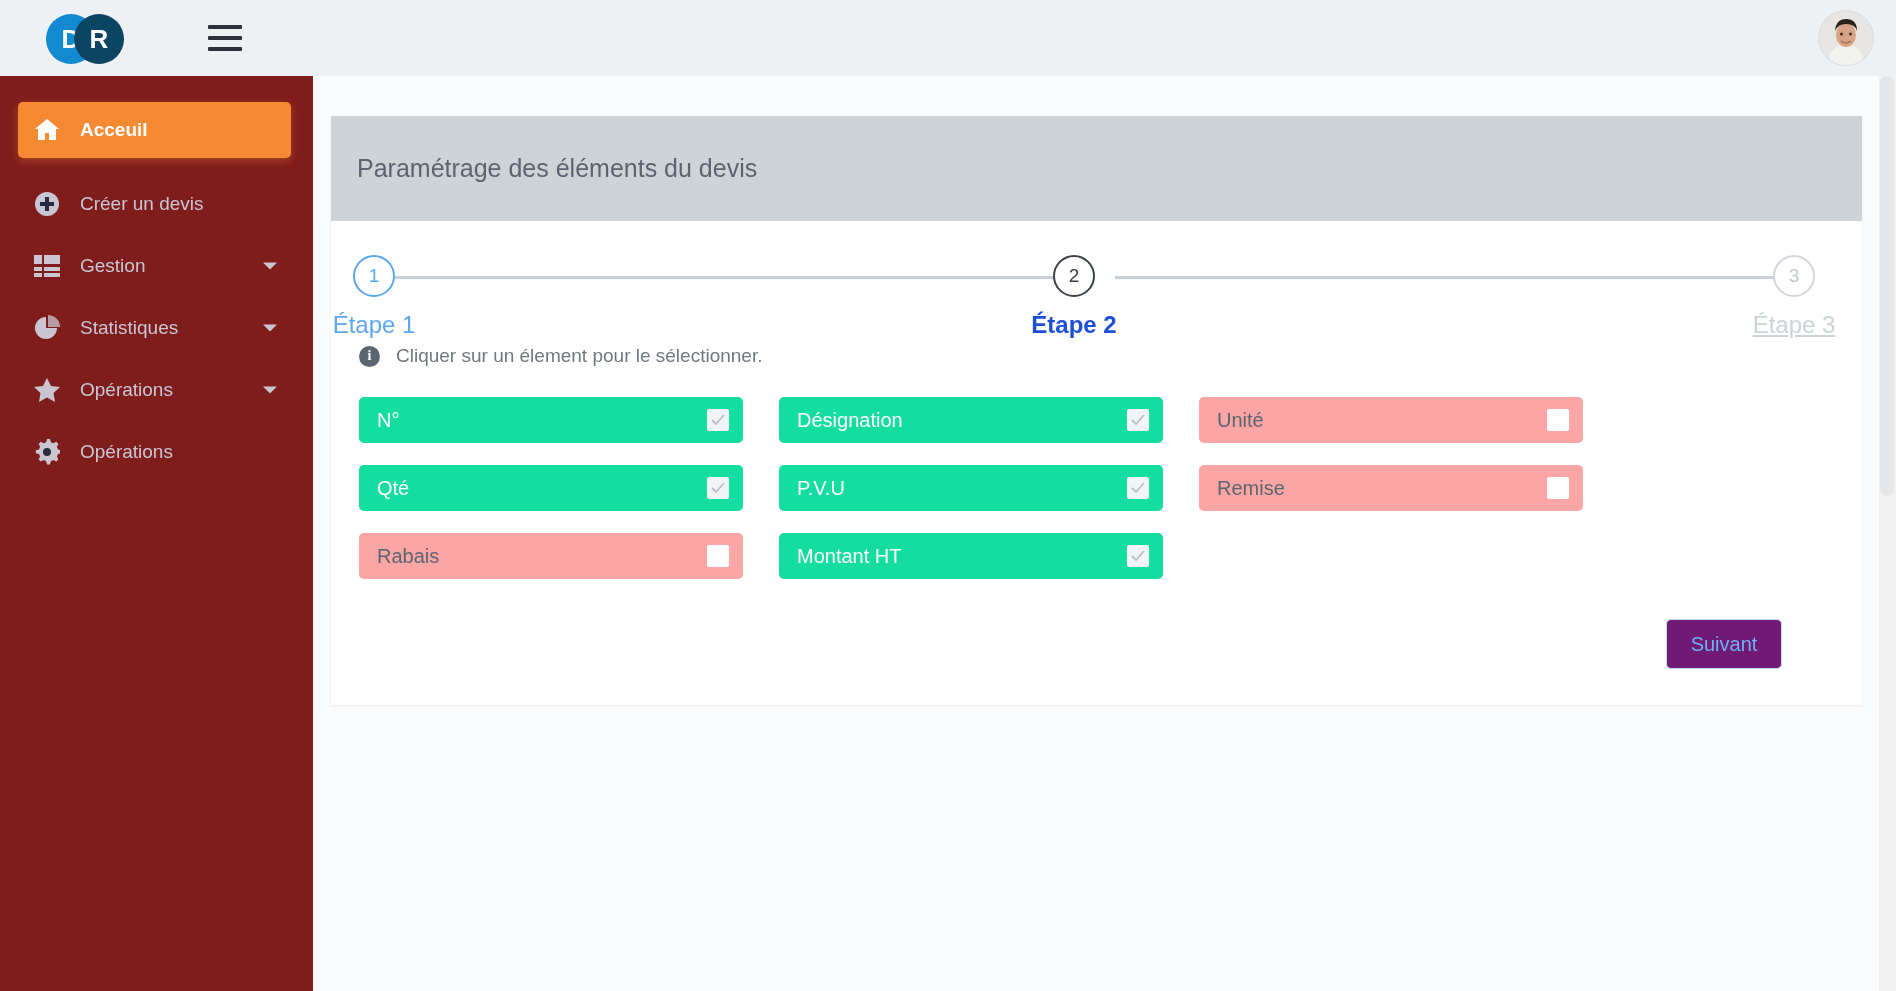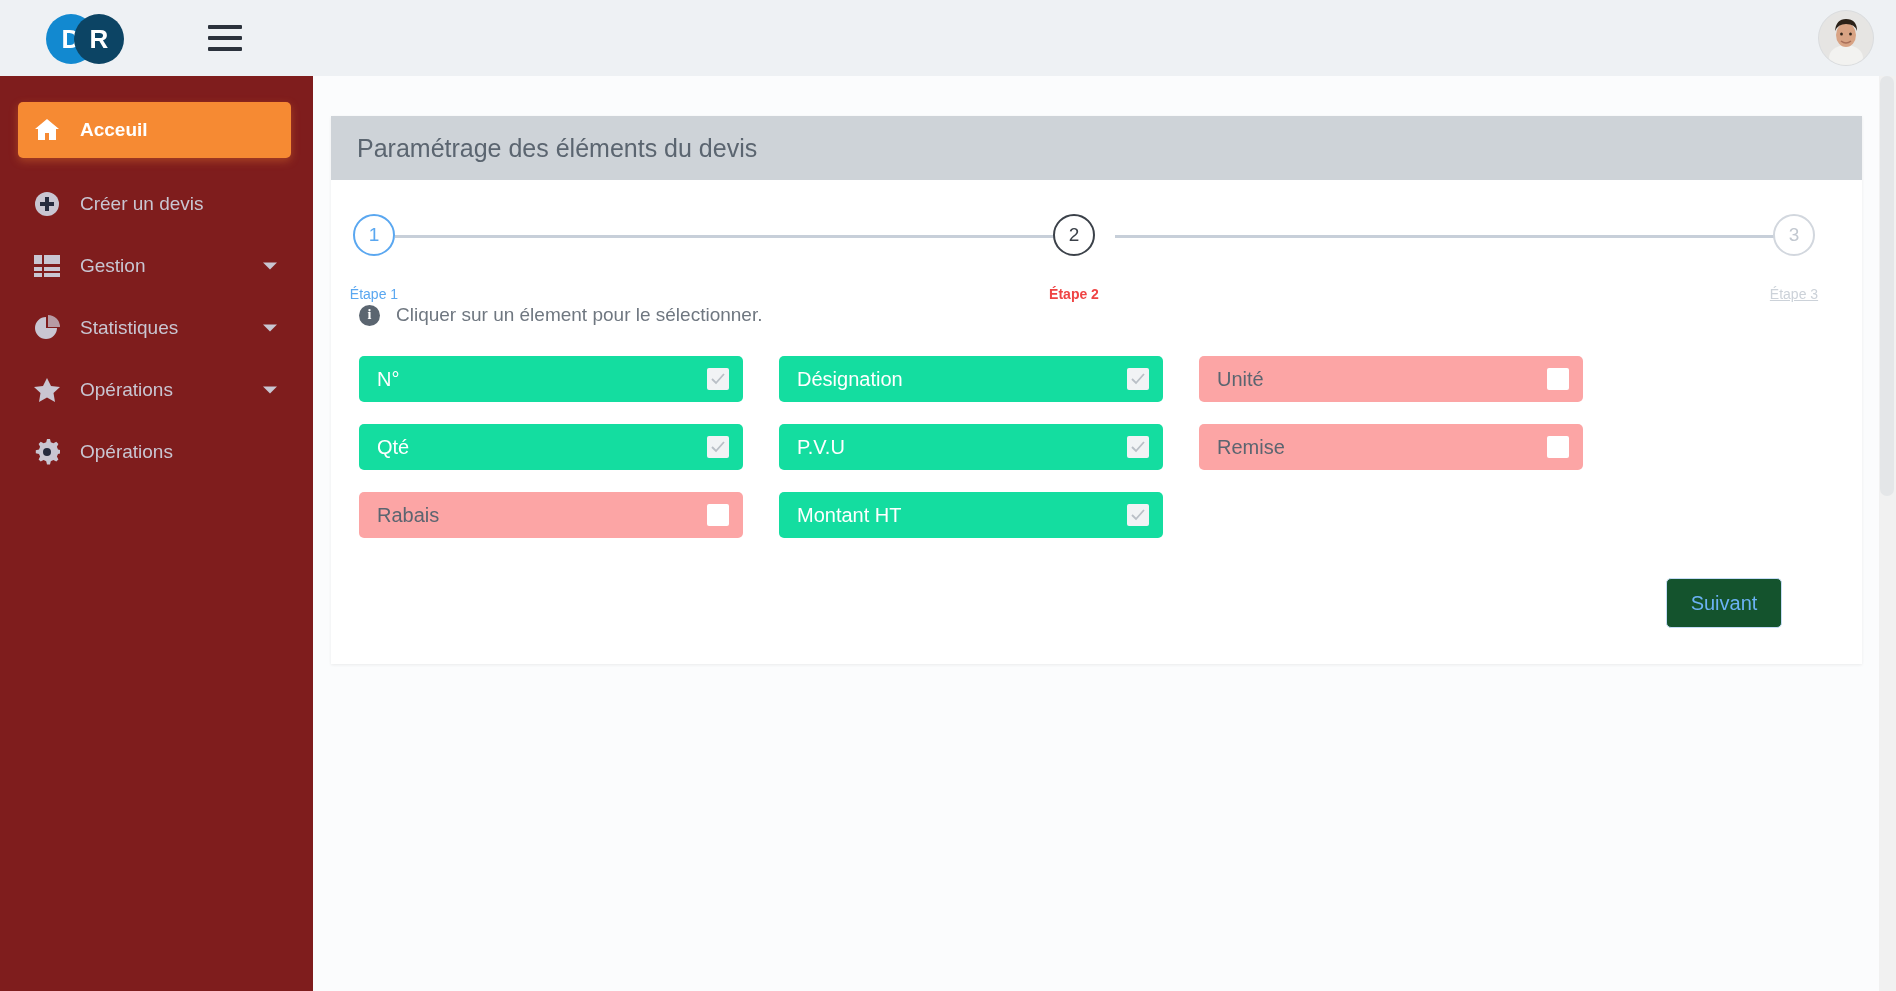--- a/index.html
+++ b/index.html
@@ -101,21 +101,21 @@
   }
   .card {
     position: absolute;
     left: 18px; top: 40px;
     width: 1531px;
     background: #ffffff;
     box-shadow: 0 1px 3px rgba(0,0,0,.07);
   }
   .card-header {
     background: #ced3d8;
-    height: 64px;
+    height: 105px;
     display: flex; align-items: center;
     padding-left: 26px;
     color: #5b6570;
     font-size: 25px;
   }
   .card-body { padding: 34px 24px 36px 24px; }
 
   
   .stepper { position: relative; height: 80px; margin: 0 2px; }
   .step-line {
@@ -127,25 +127,25 @@
     display: flex; flex-direction: column; align-items: center;
     width: 120px;
   }
   .step-bubble {
     width: 42px; height: 42px; border-radius: 50%;
     border: 2px solid;
     background: #ffffff;
     display: flex; align-items: center; justify-content: center;
     font-size: 19px;
   }
-  .step-label { margin-top: 30px; font-size: 14px; white-space: nowrap; }
+  .step-label { margin-top: 14px; font-size: 24px; white-space: nowrap; }
   .step-done .step-bubble { border-color: #5aa7f0; color: #5aa7f0; }
   .step-done .step-label { color: #5aa7f0; }
   .step-active .step-bubble { border-color: #3b4149; color: #3b4149; }
-  .step-active .step-label { color: #ef4444; font-weight: bold; }
+  .step-active .step-label { color: #1d4ed8; font-weight: bold; }
   .step-todo .step-bubble { border-color: #d2d7de; color: #c2c8d0; }
   .step-todo .step-label { color: #ccd2d9; text-decoration: underline; }
 
   
   .hint {
     display: flex; align-items: center;
     margin: 10px 0 0 4px;
     color: #6f7780; font-size: 19px;
   }
   .hint-icon {
@@ -190,21 +190,21 @@
   .tile-box svg { display: block; }
   .tile-empty { height: 46px; }
 
   
   .card-footer {
     display: flex; justify-content: flex-end;
     margin-top: 40px; padding-right: 56px;
   }
   .btn-next {
     min-width: 116px; height: 50px;
-    background: #14532d;
+    background: #701a75;
     border: 1px solid #c5dcf7;
     border-radius: 5px;
     color: #6cb2f5; font-size: 20px;
     display: flex; align-items: center; justify-content: center;
     cursor: pointer;
   }
 
   
   .scrollbar-track {
     position: absolute; top: 76px; right: 0;

